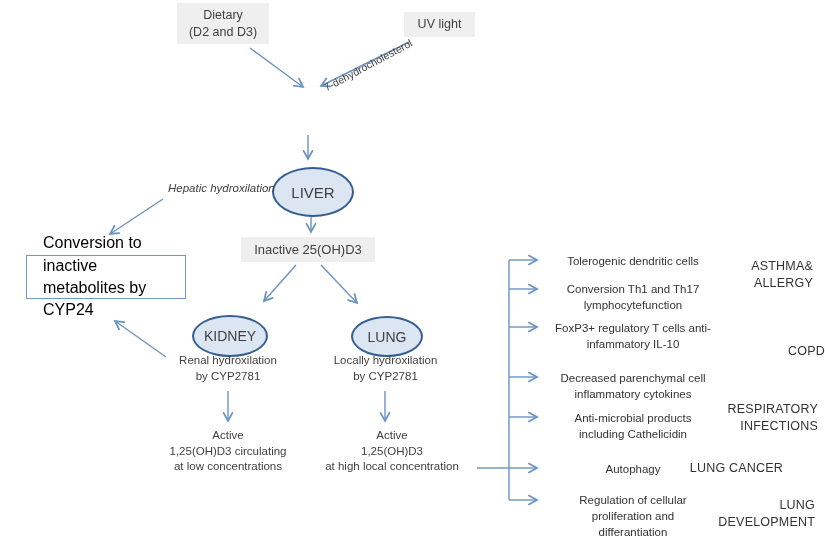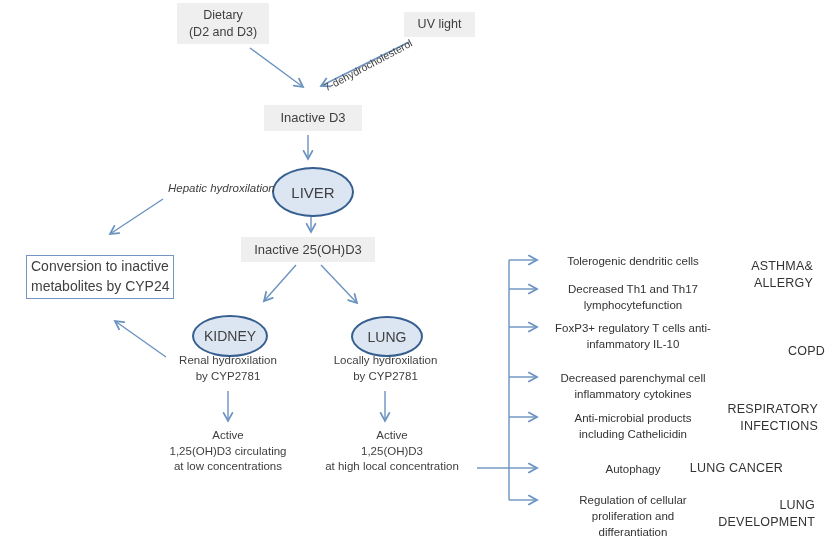--- a/index.html
+++ b/index.html
@@ -7,23 +7,23 @@
     position:relative;width:825px;height:545px;background:#ffffff;overflow:hidden;
     font-family:"Liberation Sans","DejaVu Sans",sans-serif;color:#3f3f3f;
   }
   #arrows{position:absolute;left:0;top:0;width:825px;height:545px;}
   .gbox{
     position:absolute;background:#efefef;color:#3f3f3f;
     display:flex;align-items:center;justify-content:center;text-align:center;
     font-size:12.5px;line-height:1.35;white-space:pre-line;
   }
   .wbox{
-    position:absolute;background:#ffffff;border:1px solid #7396c4;color:#404040;
-    display:flex;align-items:center;text-align:left;padding-left:4px;
-    font-size:14px;line-height:1.4;white-space:pre-line;
+    position:absolute;background:#ffffff;border:1px solid #7396c4;color:#000000;
+    display:flex;align-items:center;text-align:left;padding-left:16px;
+    font-size:16px;line-height:1.4;white-space:pre-line;
   }
   .ellipse{
     position:absolute;border-radius:50%;background:#dce6f2;border:2.5px solid #365f91;
     display:flex;align-items:center;justify-content:center;color:#404040;
   }
   .flabel{
     position:absolute;color:#3f3f3f;font-size:11.5px;line-height:1.35;
     white-space:pre-line;text-align:center;
   }
   .rot{
@@ -68,21 +68,20 @@
       <line x1="509" y1="377" x2="537" y2="377" marker-end="url(#ah)"></line>
       <line x1="509" y1="417" x2="537" y2="417" marker-end="url(#ah)"></line>
       <line x1="509" y1="468" x2="537" y2="468" marker-end="url(#ah)"></line>
       <line x1="509" y1="500" x2="537" y2="500" marker-end="url(#ah)"></line>
     </g>
   </svg>
 
   <div class="gbox" style="left:153px;top:3px;width:92px;height:41px;margin-left:24px;">Dietary
 (D2 and D3)</div>
   <div class="gbox" style="left:404px;top:12px;width:71px;height:25px;">UV light</div>
-  <div class="gbox" style="left:264px;top:105px;width:98px;height:26px;font-size:13px;">Inactive D3</div>
   <div class="gbox" style="left:241px;top:237px;width:134px;height:25px;font-size:13px;">Inactive 25(OH)D3</div>
 
   <div class="wbox" style="left:26px;top:255px;width:142px;height:42px;">Conversion to inactive
 metabolites by CYP24</div>
 
   <div class="ellipse" style="left:272px;top:167px;width:78px;height:46px;font-size:15px;">LIVER</div>
   <div class="ellipse" style="left:192px;top:315px;width:72px;height:38px;font-size:14px;">KIDNEY</div>
   <div class="ellipse" style="left:351px;top:316px;width:68px;height:37px;font-size:14px;">LUNG</div>
 
   <div class="flabel rot" style="left:312px;top:58px;width:112px;">7-dehydrocholesterol</div>
@@ -92,21 +91,21 @@
   <div class="flabel" style="left:328px;top:353px;width:115px;">Locally hydroxilation
 by CYP2781</div>
   <div class="flabel" style="left:160px;top:428px;width:136px;">Active
 1,25(OH)D3 circulating
 at low concentrations</div>
   <div class="flabel" style="left:316px;top:428px;width:152px;">Active
 1,25(OH)D3
 at high local concentration</div>
 
   <div class="effect" style="top:253px;">Tolerogenic dendritic cells</div>
-  <div class="effect" style="top:281px;">Decreased Th1 and Th17
+  <div class="effect" style="top:281px;">Conversion Th1 and Th17
 lymphocytefunction</div>
   <div class="effect" style="top:320px;">FoxP3+ regulatory T cells anti-
 infammatory IL-10</div>
   <div class="effect" style="top:370px;">Decreased parenchymal cell
 inflammatory cytokines</div>
   <div class="effect" style="top:410px;">Anti-microbial products
 including Cathelicidin</div>
   <div class="effect" style="top:461px;">Autophagy</div>
   <div class="effect" style="top:492px;">Regulation of cellular
 proliferation and

